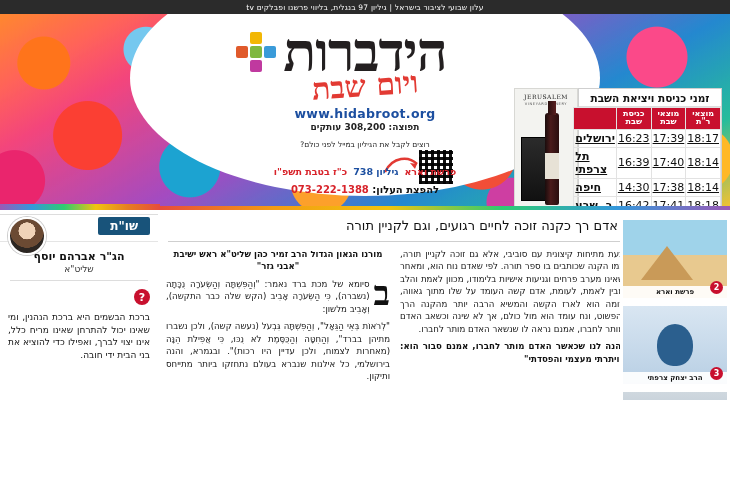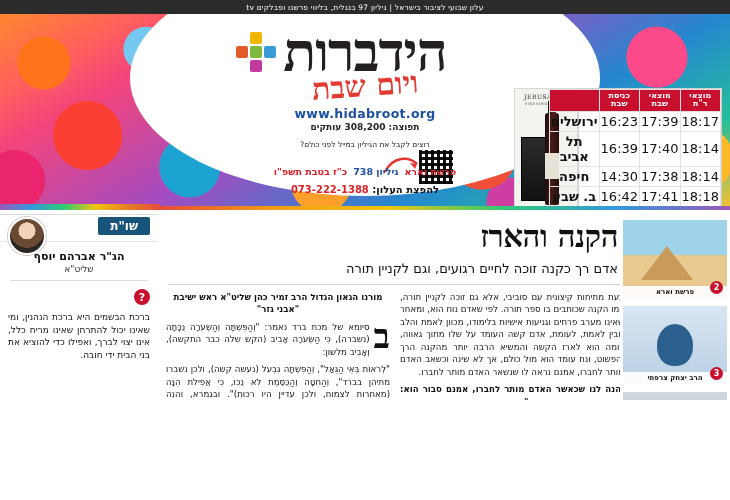--- a/index.html
+++ b/index.html
@@ -107,21 +107,21 @@
   .times-title{
     background:#fff;color:#111;font-size:10.5px;font-weight:bold;
     text-align:center;padding:3px 0 2px;border-bottom:1px solid #ddd;
   }
   .times table{border-collapse:collapse;width:100%;font-size:8.5px;}
   .times th{
     background:#c8102e;color:#fff;font-weight:bold;padding:2px 1px;
     border:1px solid #e2e2e2;font-size:8px;line-height:1.05;
   }
   .times td{
-    border:1px solid #e2e2e2;padding:2px 1px;text-align:center;color:#111;font-size:13px;
+    border:1px solid #e2e2e2;padding:2px 1px;text-align:left;color:#111;font-size:11px;text-decoration:underline;
   }
   .times td.city{font-weight:bold;}
 
   
   .wine{
     position:absolute;right:152px;top:74px;width:62px;height:128px;
     background:#f3f3f0;border:1px solid #d8d8d4;overflow:hidden;
   }
   .wine-label{
     position:absolute;top:4px;left:0;width:100%;text-align:center;
@@ -320,41 +320,42 @@
     <div class="wine">
       <div class="wine-label">JERUSALEM</div>
       <div class="wine-sub">VINEYARD WINERY</div>
       <div class="wine-box"></div>
       <div class="bottle">
           <div class="bottle-lbl"></div>
         </div>
     </div>
 
     <div class="times">
+      <div class="times-title">זמני כניסת ויציאת השבת</div>
       <table>
         <thead>
           <tr>
             <th>מוצאי ר"ת</th>
             <th>מוצאי שבת</th>
             <th>כניסת שבת</th>
             <th></th>
           </tr>
         </thead>
         <tbody>
           <tr>
             <td>18:17</td>
             <td>17:39</td>
             <td>16:23</td>
             <td class="city">ירושלים</td>
           </tr>
           <tr>
             <td>18:14</td>
             <td>17:40</td>
             <td>16:39</td>
-            <td class="city">תל אביב</td>
+            <td class="city">תל צרפתי</td>
           </tr>
           <tr>
             <td>18:14</td>
             <td>17:38</td>
             <td>14:30</td>
             <td class="city">חיפה</td>
           </tr>
           <tr>
             <td>18:18</td>
             <td>17:41</td>
@@ -381,21 +382,20 @@
       <div class="q-mark">?</div>
     </div>
     <div class="a-text">ברכת הבשמים היא ברכת הנהנין, ומי שאינו יכול להתרחן שאינו מריח כלל, אינו יצוי לברך, ואפילו כדי להוציא את בני הבית ידי חובה.</div>
     <div class="shut-img">
       <div class="figure"></div>
         <div class="face"></div>
     </div>
   </div>
 
   <div class="article">
-    <div class="art-title">הקנה והארז</div>
     <div class="art-sub">אדם רך כקנה זוכה לחיים רגועים, וגם לקניין תורה</div>
     <div class="art-rule"></div>
     <div class="cols">
       <div class="col">
         <p>בעת מתיחות קיצונית עם סוביבי, אלא גם זוכה לקניין תורה, כמו הקנה שכותבים בו ספר תורה. לפי שאדם נוח הוא, ומאחר שאינו מערב פרחים וגניעות אישיות בלימודו, מכוון לאמת והלב מבין לאמת, לעומת, אדם קשה העומד על שלו מתוך גאווה, דומה הוא לארז הקשה והמשיא הרבה יותר מהקנה הרך והפשוט, ונח עומד הוא מול כולם, אך לא שינה וכשאב האדם מותר לחברו, אמנם נראה לו שנשאר האדם מותר לחברו.</p>
         <p class="bold-ink">והנה לנו שכאשר האדם מותר לחברו, אמנם סבור הוא: "ויתרתי מעצמי והפסדתי"</p>
       </div>
       <div class="col">
         <p class="byline">מורנו הגאון הגדול הרב זמיר כהן שליט"א
 ראש ישיבת "אבני גזר"</p>

